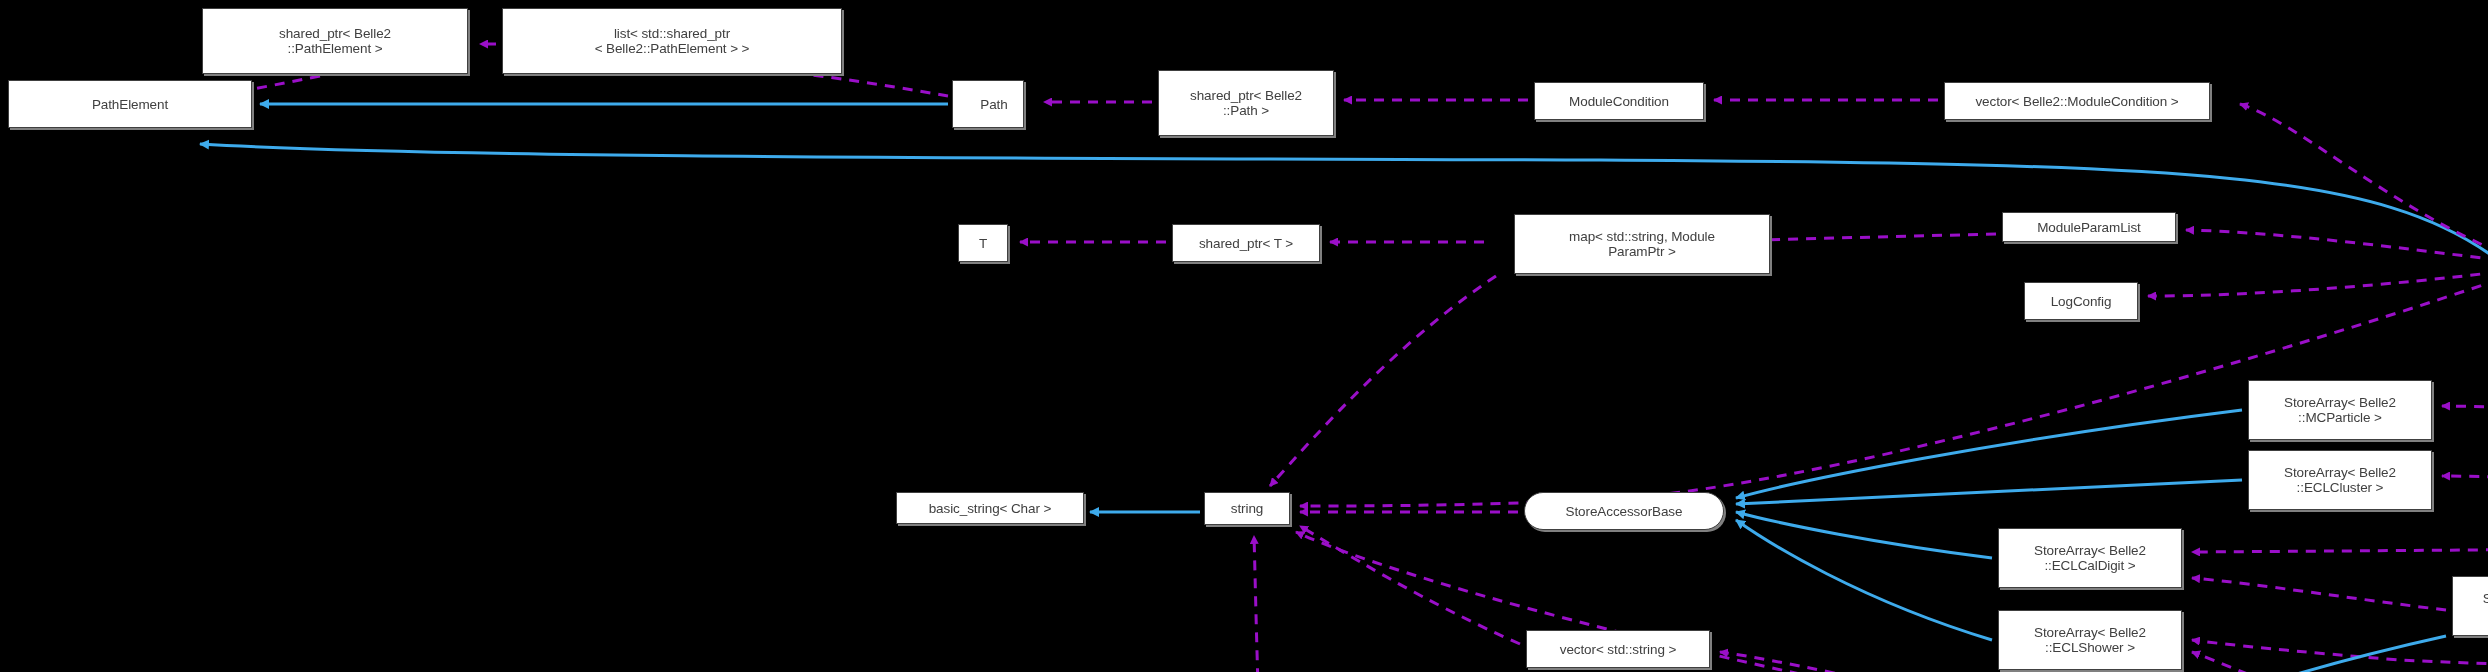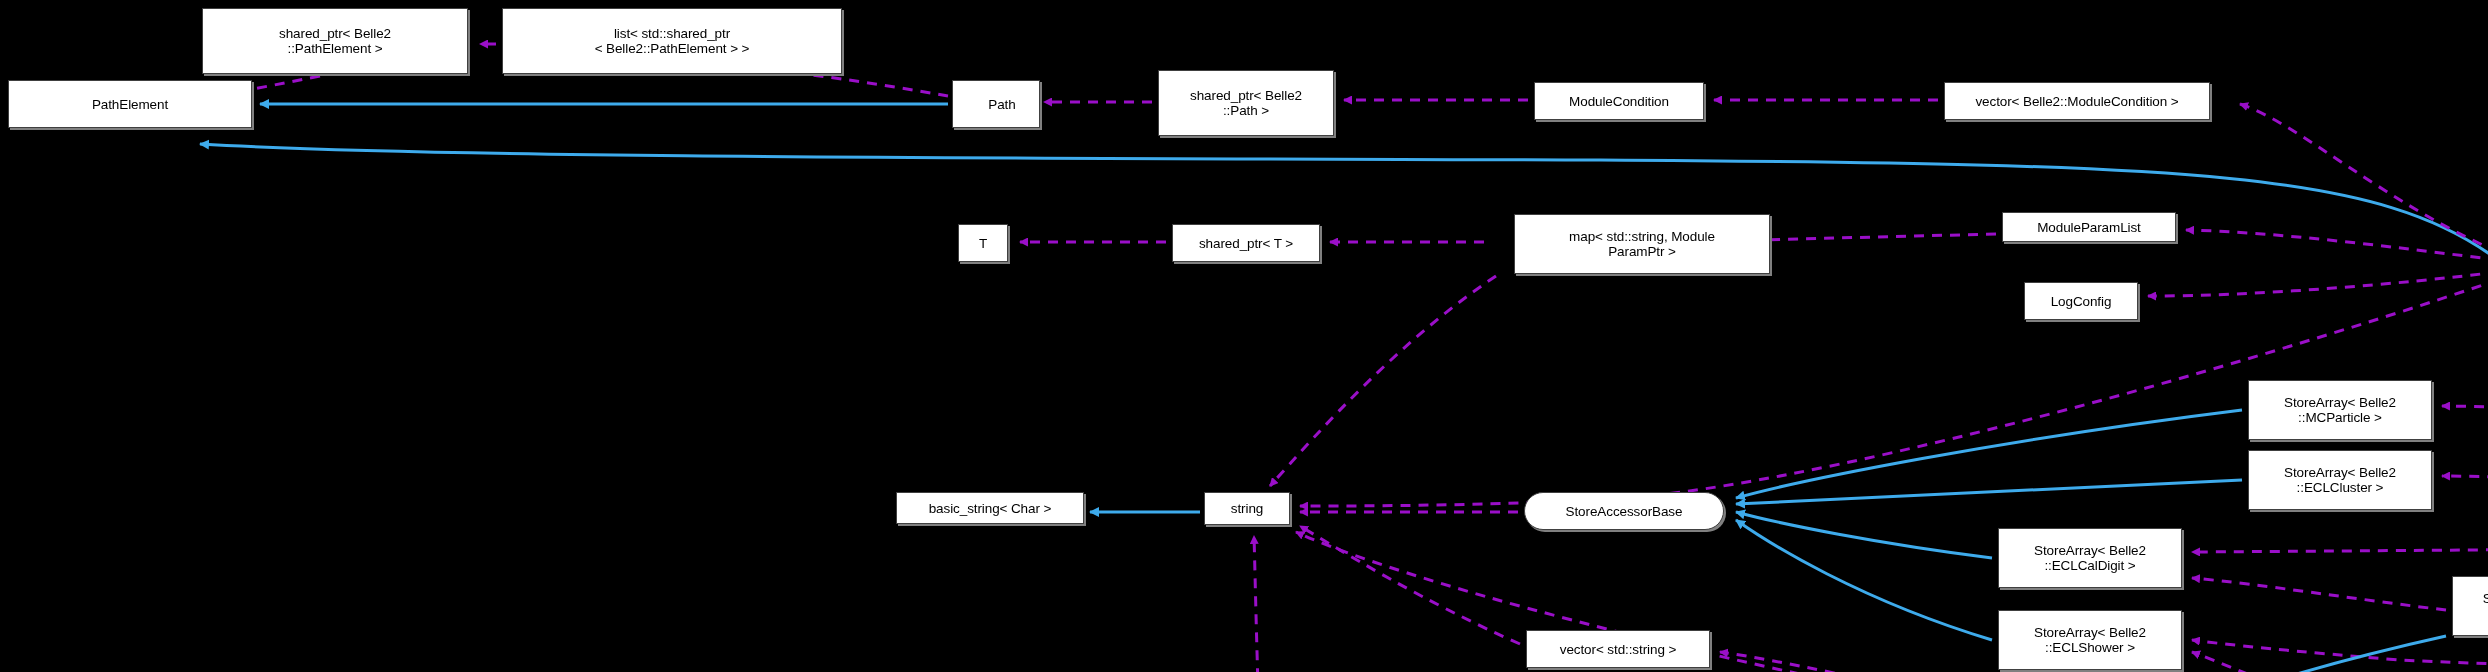--- a/index.html
+++ b/index.html
@@ -25,21 +25,21 @@
   .node {
     position: absolute;
     box-sizing: border-box;
     background: #ffffff;
     border: 1px solid #404040;
     box-shadow: 2px 2px 0 0 #808080;
     display: flex;
     align-items: center;
     justify-content: center;
     text-align: center;
-    color: #000000;
+    color: #404040;
     font-size: 13.5px;
     line-height: 15px;
     white-space: pre-line;
     padding: 0 4px;
     letter-spacing: -0.1px;
   }
   .node-label {
     display: block;
     white-space: pre-line;
   }
@@ -96,21 +96,21 @@
         <path d="M 2446.0,780.0 C 2320.0,800.0 2180.0,784.0 2090.0,734.0" fill="none" stroke="#3eabec" stroke-width="3" marker-end="url(#arrow-inherit)"></path>
         <path d="M 1994.0,704.0 C 1880.0,684.0 1780.0,660.0 1720.0,652.0" fill="none" stroke="#9a0fc8" stroke-width="3" stroke-dasharray="10,8" marker-end="url(#arrow-usage)"></path>
       </g>
   </svg>
   <div id="node-layer">
       <div class="node" style="left: 8px; top: 80px; width: 244px; height: 48px;"><span class="node-label">PathElement</span></div>
       <div class="node" style="left: 202px; top: 8px; width: 266px; height: 66px;"><span class="node-label">shared_ptr&lt; Belle2
 ::PathElement &gt;</span></div>
       <div class="node" style="left: 502px; top: 8px; width: 340px; height: 66px;"><span class="node-label">list&lt; std::shared_ptr
 &lt; Belle2::PathElement &gt; &gt;</span></div>
-      <div class="node" style="left: 952px; top: 80px; width: 88px; height: 48px; padding-left: 16px;"><span class="node-label">Path</span></div>
+      <div class="node" style="left: 952px; top: 80px; width: 72px; height: 48px; padding-left: 16px;"><span class="node-label">Path</span></div>
       <div class="node" style="left: 1158px; top: 70px; width: 176px; height: 66px;"><span class="node-label">shared_ptr&lt; Belle2
 ::Path &gt;</span></div>
       <div class="node" style="left: 1534px; top: 82px; width: 170px; height: 38px;"><span class="node-label">ModuleCondition</span></div>
       <div class="node" style="left: 1944px; top: 82px; width: 266px; height: 38px;"><span class="node-label">vector&lt; Belle2::ModuleCondition &gt;</span></div>
       <div class="node" style="left: 958px; top: 224px; width: 50px; height: 38px;"><span class="node-label">T</span></div>
       <div class="node" style="left: 1172px; top: 224px; width: 148px; height: 38px;"><span class="node-label">shared_ptr&lt; T &gt;</span></div>
       <div class="node" style="left: 1490px; top: 214px; width: 256px; height: 60px; margin-left: 24px;"><span class="node-label">map&lt; std::string, Module
 ParamPtr &gt;</span></div>
       <div class="node" style="left: 2002px; top: 212px; width: 174px; height: 30px;"><span class="node-label">ModuleParamList</span></div>
       <div class="node" style="left: 2024px; top: 282px; width: 114px; height: 38px;"><span class="node-label">LogConfig</span></div>

